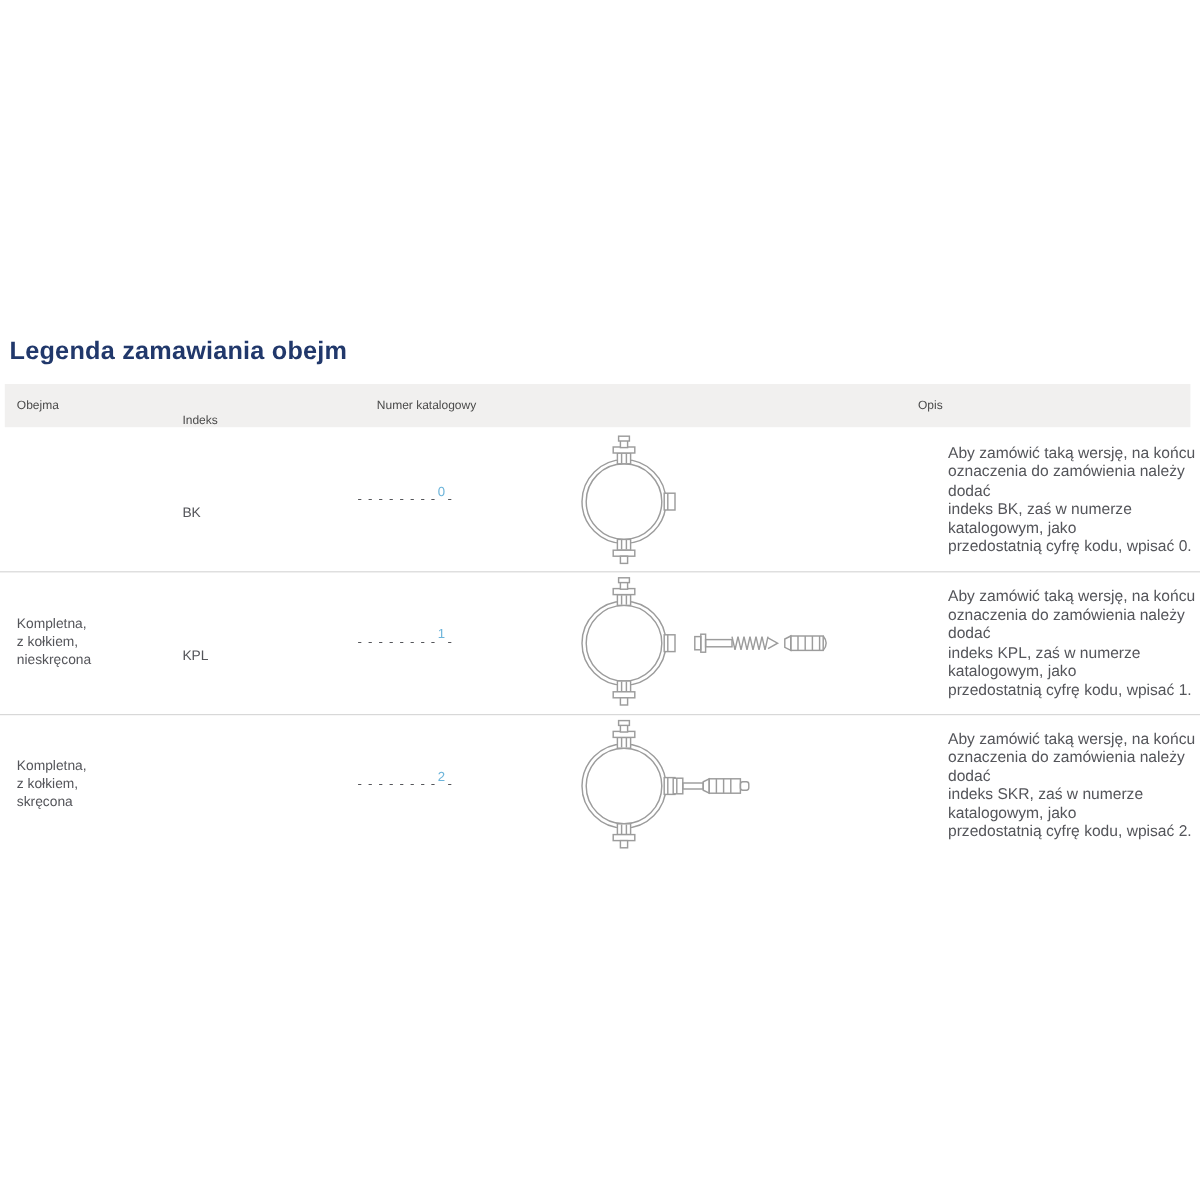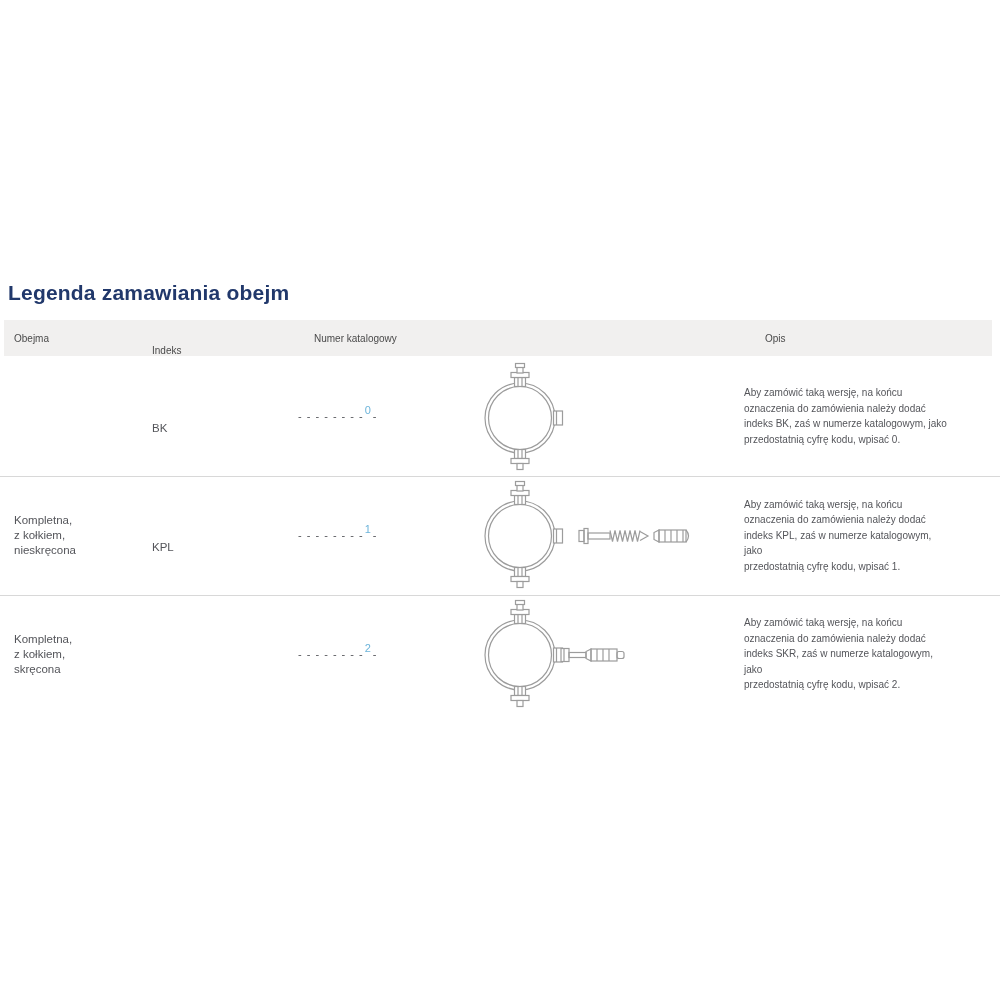--- a/index.html
+++ b/index.html
@@ -31,21 +31,21 @@
   .row2{top:476px;height:119px;}
   .row3{top:595px;height:118px;}
   .cell{
     position:absolute;top:0;height:100%;
     display:flex;flex-direction:column;justify-content:center;
     font-size:11.5px;line-height:15px;color:#54555a;
   }
   .c1{left:14px;width:130px;white-space:pre-line;}
   .c2{left:152px;width:80px;margin-top:12px;}
   .c3{left:298px;width:95px;}
-  .c5{left:744px;width:208px;font-size:10px;line-height:15.5px;white-space:pre-line;}
+  .c5{left:790px;width:208px;font-size:13px;line-height:15.5px;white-space:pre-line;}
   .catalog{
     font-size:11px;letter-spacing:1px;color:#54555a;white-space:nowrap;
   }
   .catalog .digit{
     display:inline-block;transform:translateY(-6px);
     color:#6cb4da;font-size:11px;margin:0 1px;
   }
   .illus{position:absolute;}
   .illus-r1{left:465px;top:5px;}
   .illus-r2{left:465px;top:3px;}

